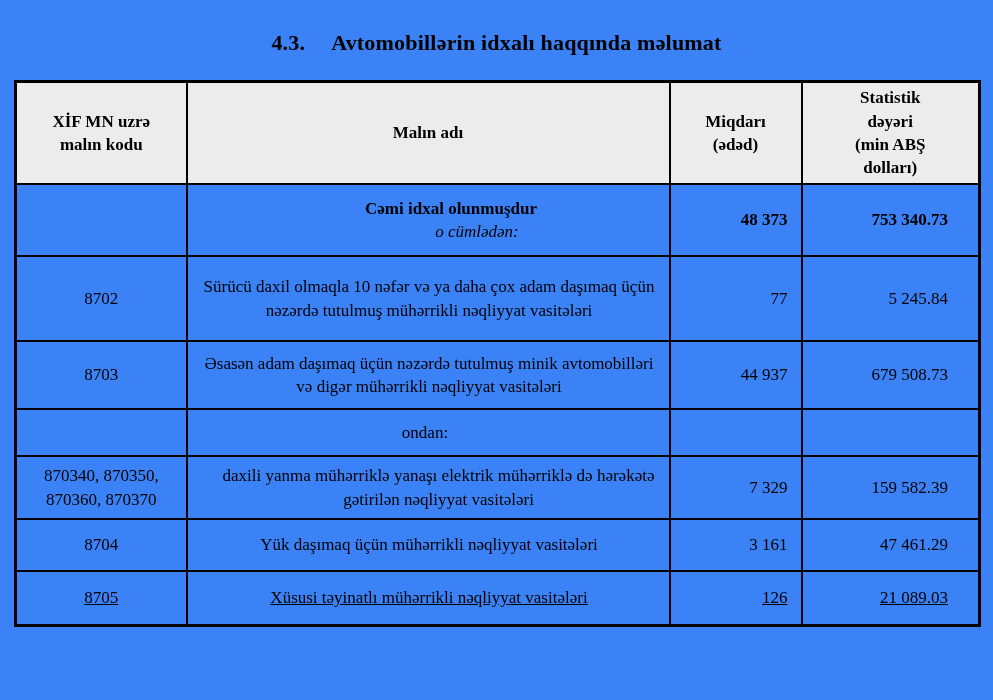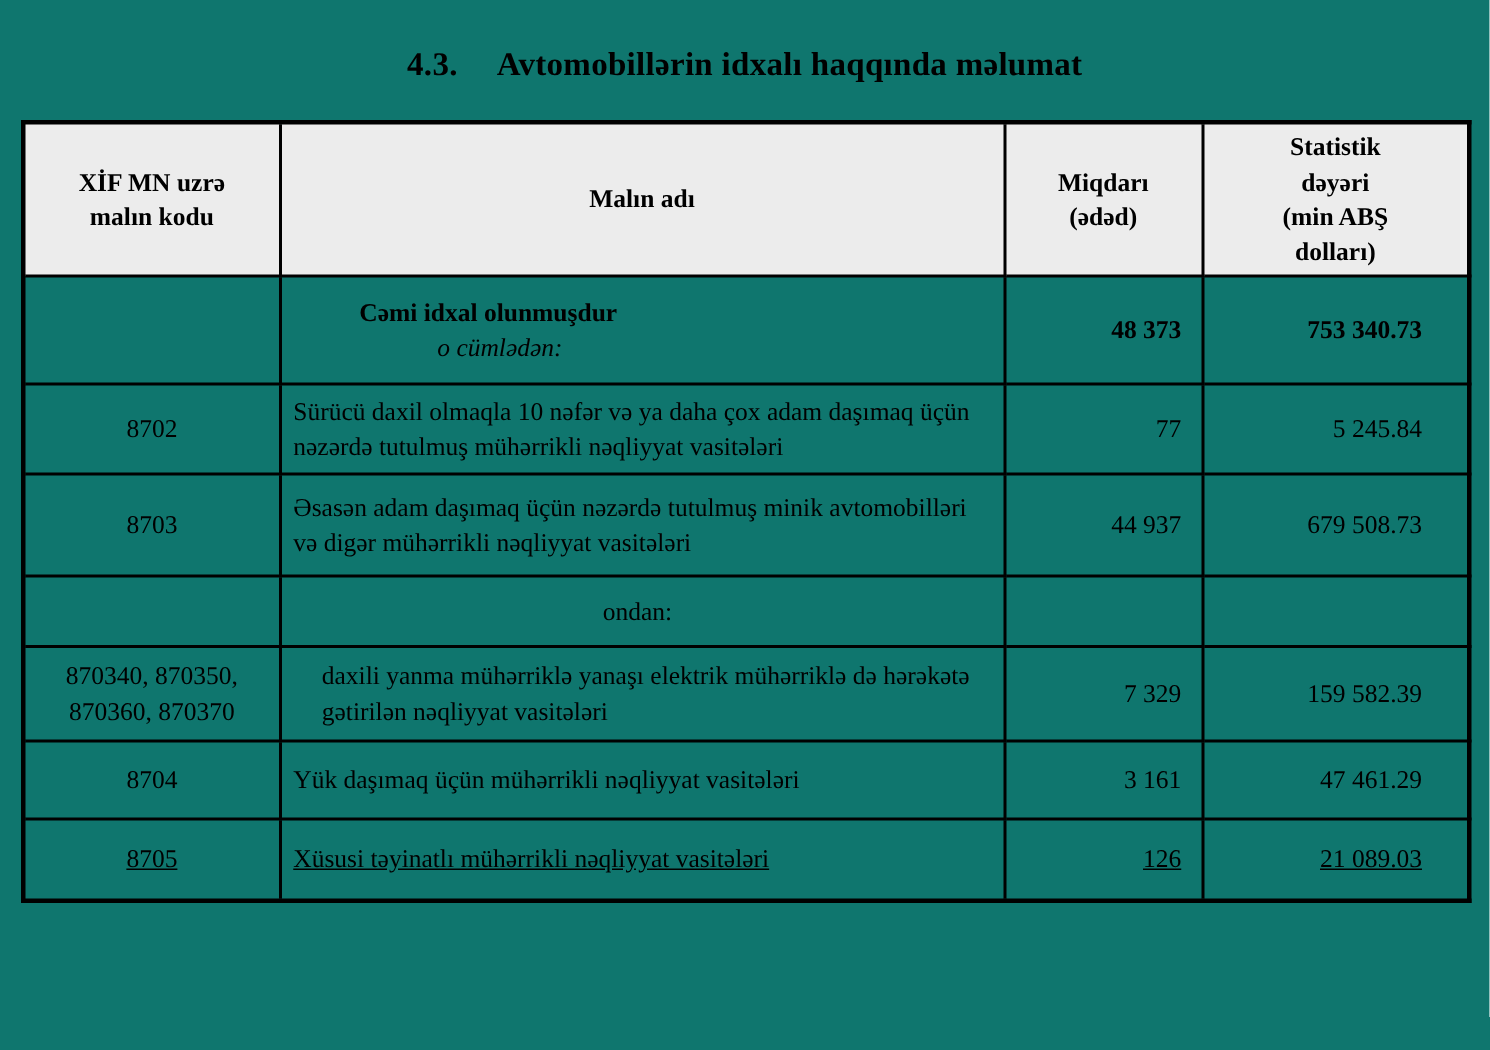--- a/index.html
+++ b/index.html
@@ -1,19 +1,19 @@
 <!DOCTYPE html>
 <html><head>
 <meta charset="utf-8">
 <style>
   html,body{margin:0;padding:0;background:#ffffff;}
   .page{
     position:relative;
     width:993px;height:700px;
-    background:#0f766e;
+    background:#3b82f6;
     font-family:"Liberation Serif", serif;
     color:#000;
     overflow:hidden;
   }
   .title{
     padding-top:30px;
     text-align:center;
     font-weight:bold;
     font-size:22px;
     letter-spacing:0.2px;
@@ -38,26 +38,26 @@
   }
   thead th{
     background:#ececec;
     font-weight:bold;
     text-align:center;
     height:96px;
     padding:2px 4px;
   }
   .pre{white-space:pre-line;}
   td.code{text-align:center;padding:2px 6px;}
-  td.name{text-align:left;padding:4px 6px 4px 8px;}
+  td.name{text-align:center;padding:4px 6px 4px 8px;}
   td.qty{text-align:right;padding:2px 13px 2px 2px;}
   td.val{text-align:right;padding:2px 30px 2px 2px;}
   .bold{font-weight:bold;}
   tbody tr.r-total{height:72px;}
-  tbody tr.r-8702{height:60px;}
+  tbody tr.r-8702{height:85px;}
   tbody tr.r-8703{height:68px;}
   tbody tr.r-ondan{height:47px;}
   tbody tr.r-870340{height:63px;}
   tbody tr.r-870380{height:68px;}
   tbody tr.r-8704{height:52px;margin-top:25px;}
   tbody tr.r-8705{height:54px;text-decoration:underline;}
   tr.r-total td{border-bottom:2px solid #000;}
   thead tr th{border-bottom:2px solid #000;}
   .total-line{font-weight:bold;padding-left:44px;}
   .total-note{font-style:italic;padding-left:96px;}

